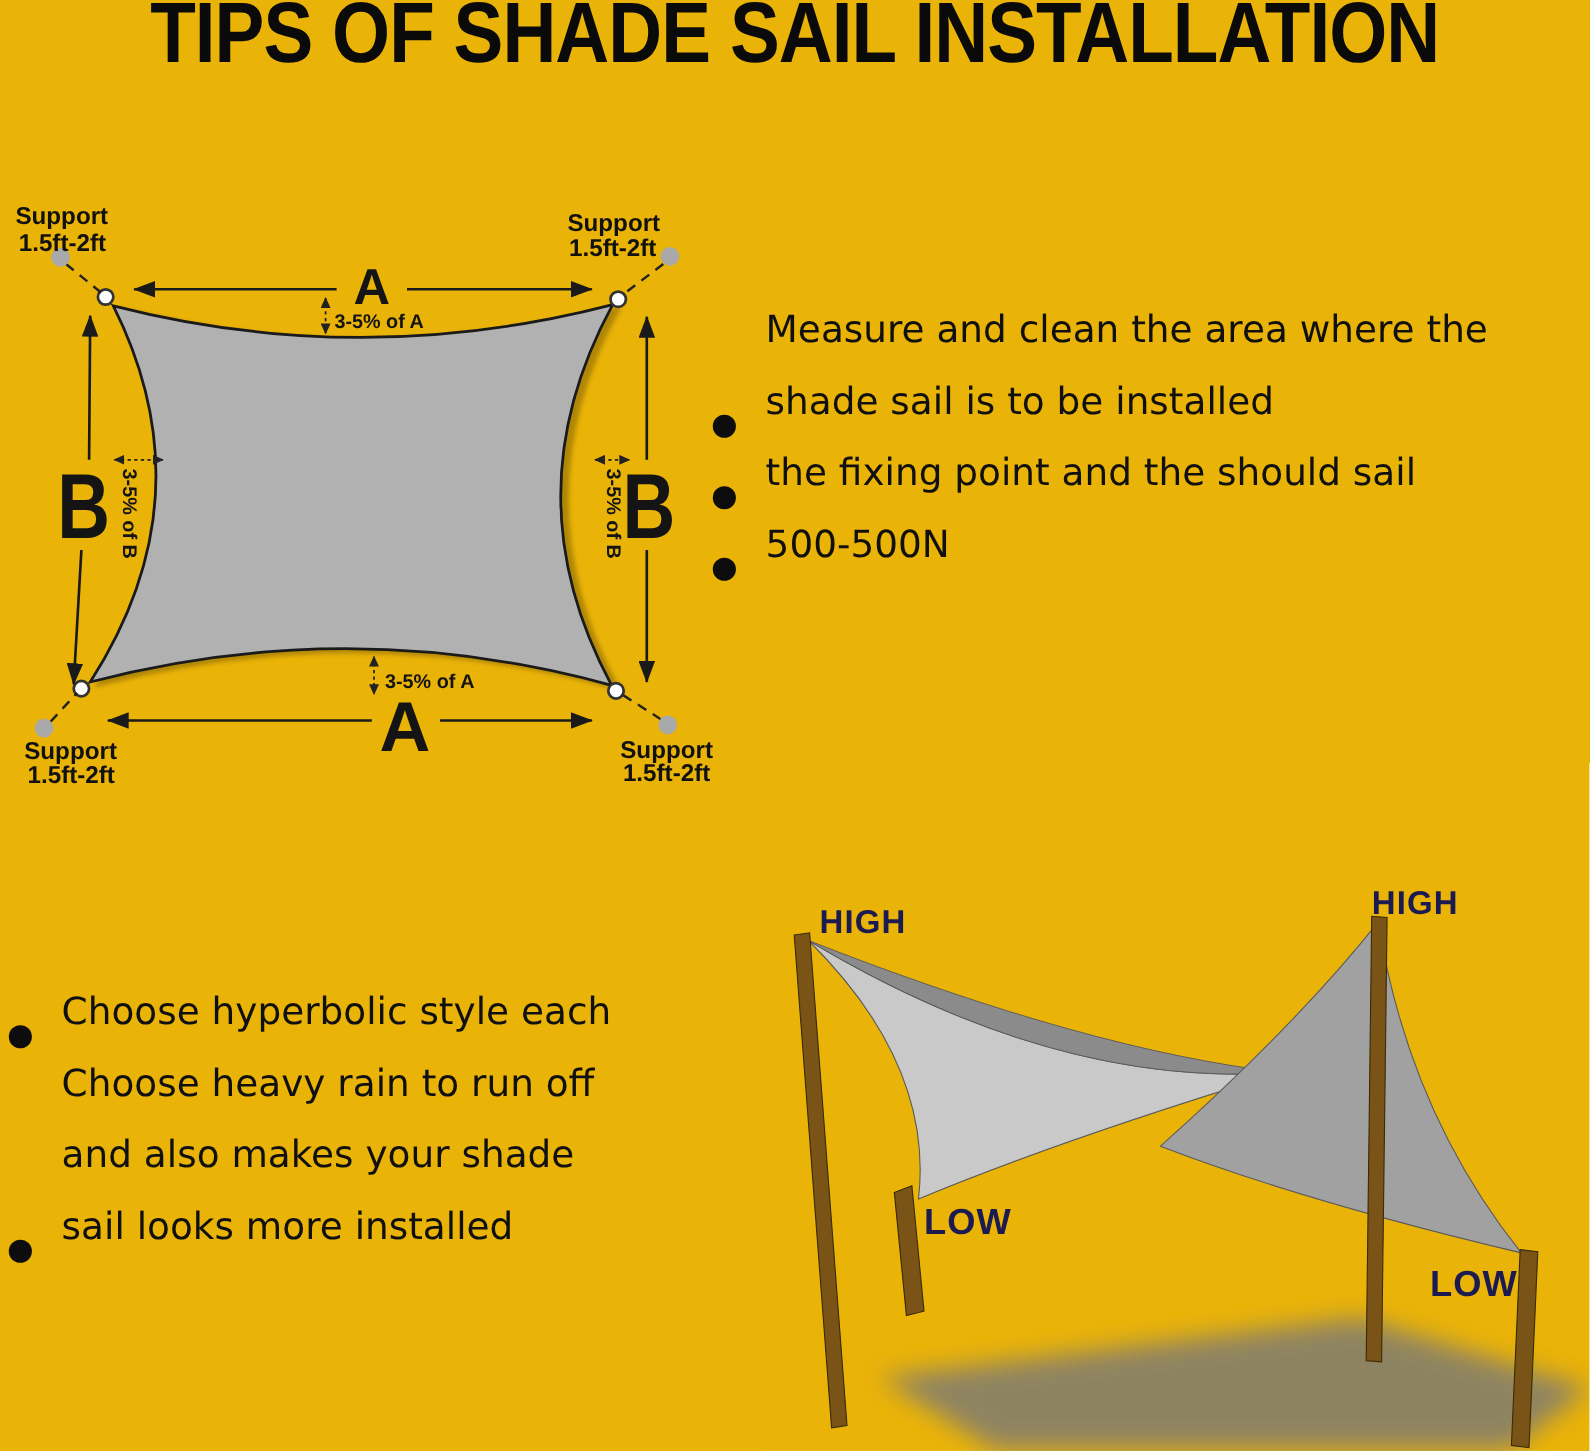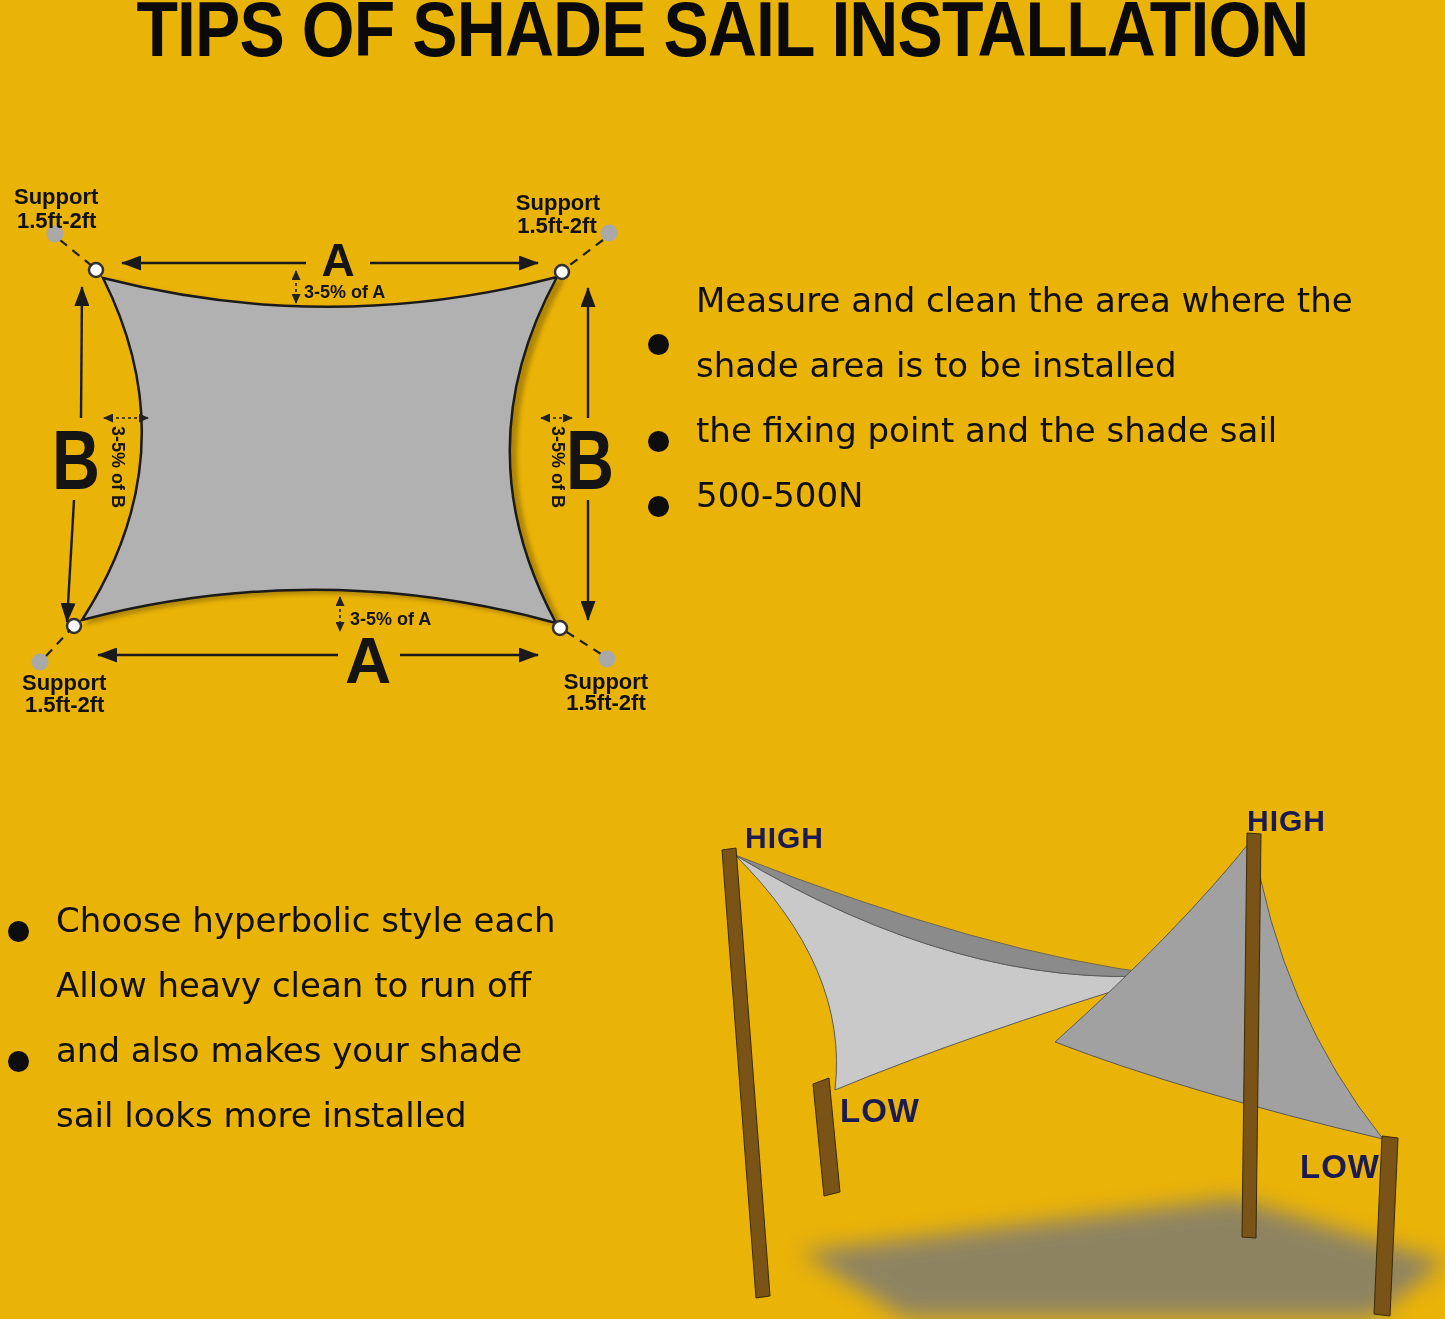--- a/index.html
+++ b/index.html
@@ -2,21 +2,21 @@
 <html><head>
 <meta charset="utf-8">
 <style>
   html,body{margin:0;padding:0;background:#fff;}
   #page{position:relative;width:1445px;height:1319px;background:#eab308;overflow:hidden;
         font-family:"DejaVu Sans",sans-serif;}
   .title{position:absolute;top:-6px;left:0;width:1445px;text-align:center;
          font-family:"Liberation Sans",sans-serif;font-weight:bold;font-size:78px;line-height:70px;
          color:#0a0a0a;letter-spacing:-1px;transform:scaleX(0.87);transform-origin:50% 0;white-space:nowrap;}
   .tips{position:absolute;color:#101010;}
-  .tip-item{display:flex;align-items:center;}
+  .tip-item{display:flex;align-items:flex-end;}
   .dot{width:21px;height:21px;border-radius:50%;background:#0d0d0d;flex:none;margin-top:22px;}
   .tip-text{margin-left:27px;font-size:34px;line-height:65px;white-space:nowrap;}
   .tips-right{left:648px;top:268px;width:797px;}
   .tips-left{left:8px;top:888px;width:612px;}
   svg{position:absolute;}
   .svg-diagram{left:0;top:170px;}
   .svg-illu{left:620px;top:780px;}
   .sup{font-family:"Liberation Sans",sans-serif;font-weight:600;font-size:22px;fill:#111;}
   .dimA{font-family:"Liberation Sans",sans-serif;font-weight:bold;fill:#141414;}
   .sag{font-family:"Liberation Sans",sans-serif;font-weight:600;font-size:18px;fill:#141414;}
@@ -113,48 +113,48 @@
       <path class="dasha" d="M 541,418 L 572,418" marker-start="url(#ahs)" marker-end="url(#ahs)"></path>
       <text class="sag" x="552" y="426" transform="rotate(90 552 426)">3-5% of B</text>
     </g>
   </svg>
 
   <div class="tips tips-right">
     <div class="tip-item">
       <div class="dot"></div>
       <div class="tip-text">
         <div>Measure and clean the area where the</div>
-        <div>shade area is to be installed</div>
+        <div>shade sail is to be installed</div>
       </div>
     </div>
     <div class="tip-item">
       <div class="dot"></div>
       <div class="tip-text">
-        <div>the fixing point and the shade sail</div>
+        <div>the fixing point and the should sail</div>
       </div>
     </div>
     <div class="tip-item">
       <div class="dot"></div>
       <div class="tip-text">
         <div>500-500N</div>
       </div>
     </div>
   </div>
 
   <div class="tips tips-left">
     <div class="tip-item">
       <div class="dot"></div>
       <div class="tip-text">
         <div>Choose hyperbolic style each</div>
       </div>
     </div>
     <div class="tip-item">
       <div class="dot"></div>
       <div class="tip-text">
-        <div>Allow heavy clean to run off</div>
+        <div>Choose heavy rain to run off</div>
         <div>and also makes your shade</div>
         <div>sail looks more installed</div>
       </div>
     </div>
   </div>
 
   <svg class="svg-illu" width="825" height="539" viewBox="620 780 825 539">
     <defs>
       <filter id="softblur" x="-20%" y="-20%" width="140%" height="140%">
         <feGaussianBlur stdDeviation="11"></feGaussianBlur>

